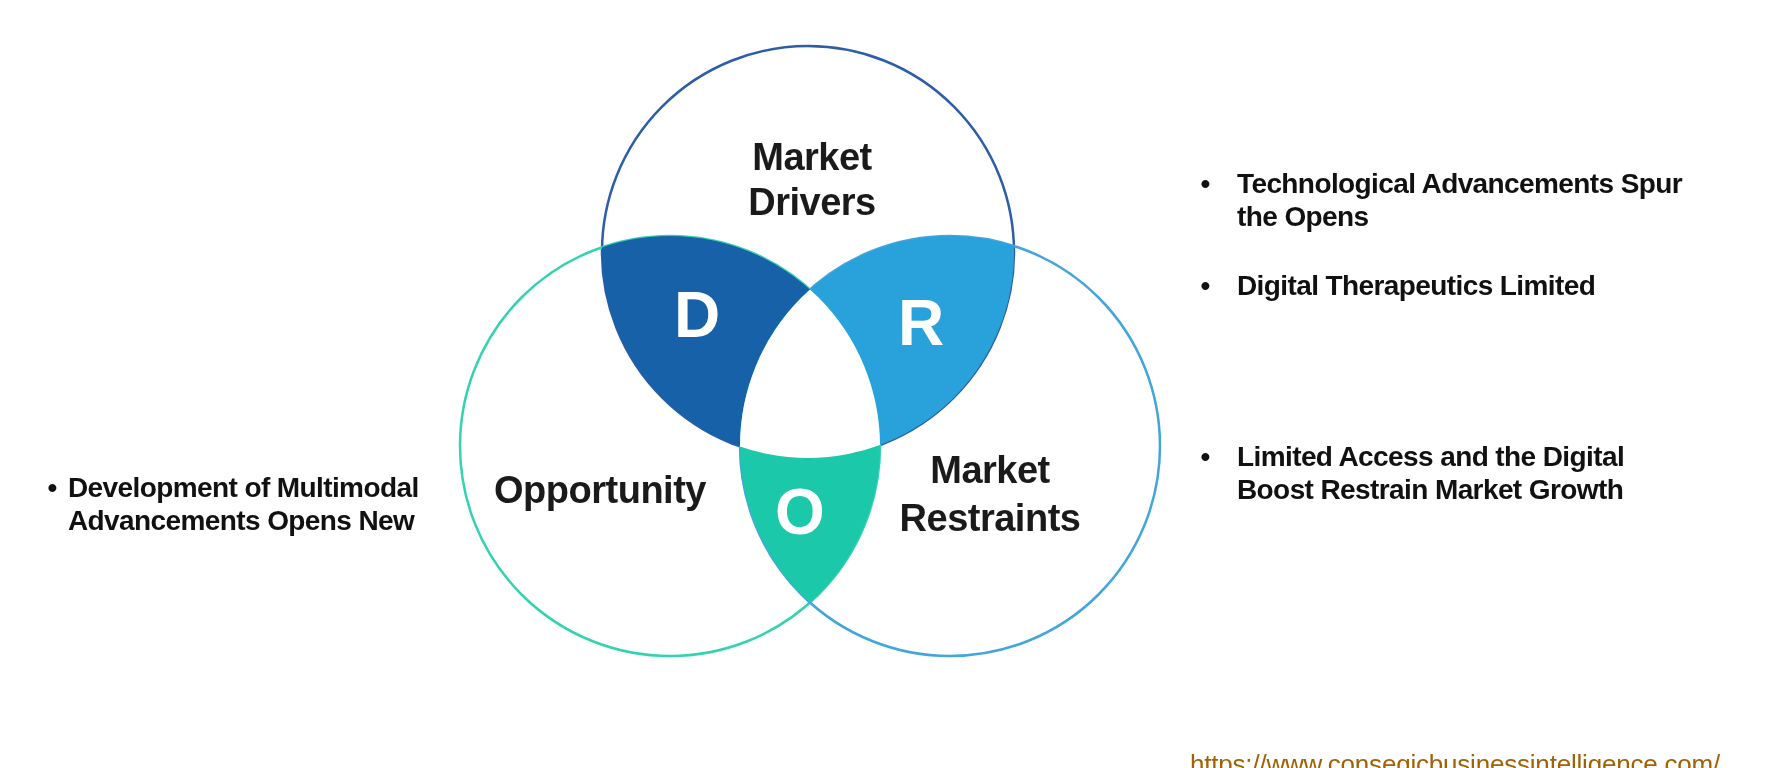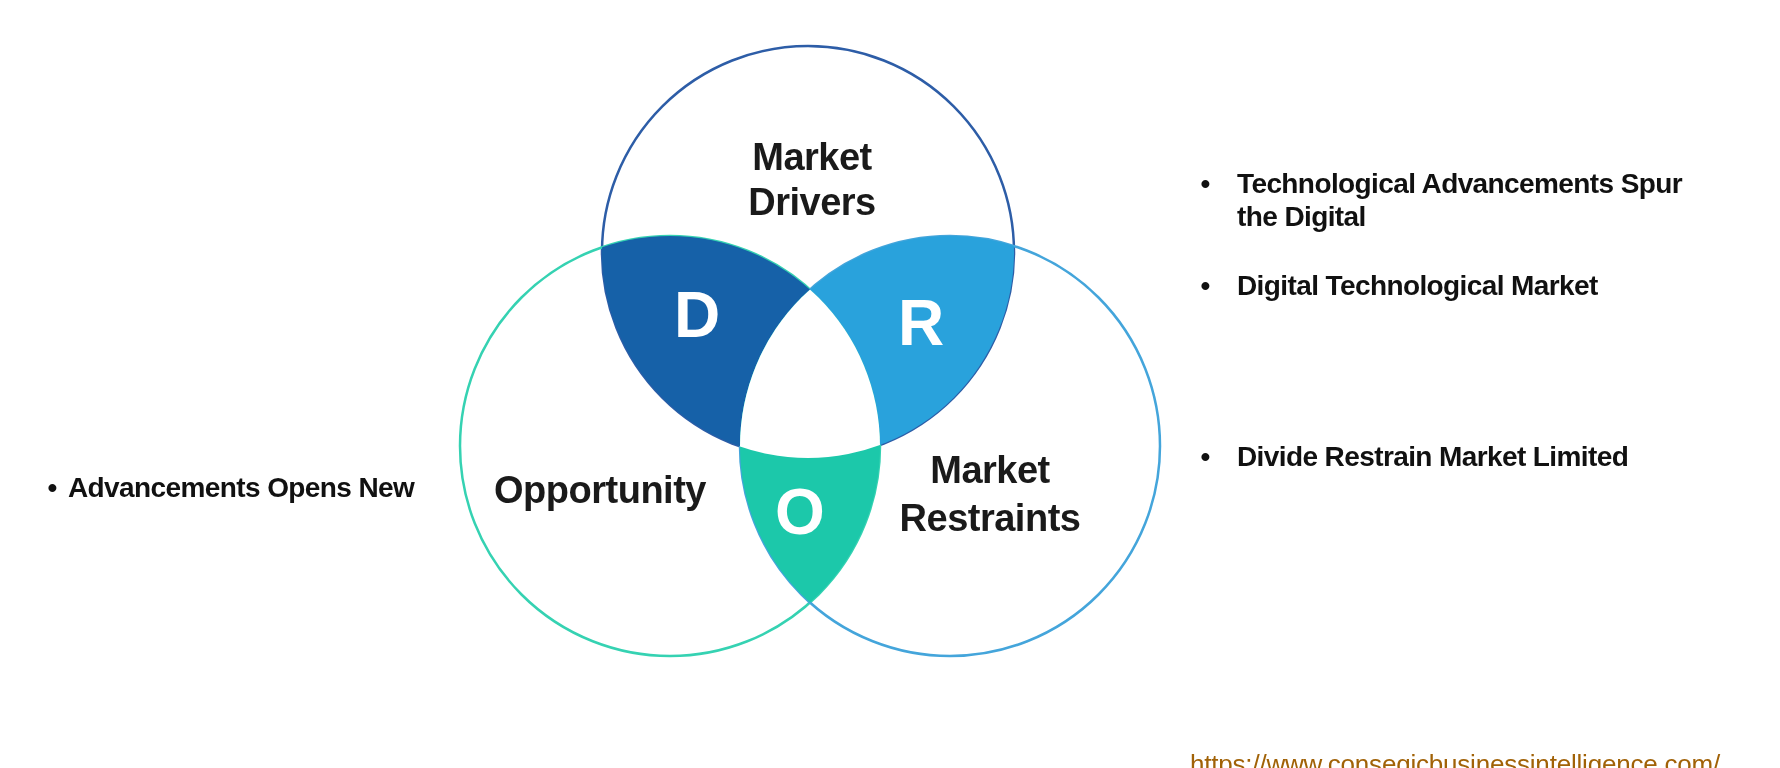--- a/index.html
+++ b/index.html
@@ -117,40 +117,42 @@
 
     <text class="venn-letter" x="697" y="337">D</text>
     <text class="venn-letter" x="921" y="345">R</text>
     <text class="venn-letter" x="800" y="534">O</text>
   </svg>
 
   <div class="bullet bullet-right" id="bullet-r1">
     <span class="dot">•</span>
     <div class="lines">
       <div>Technological Advancements Spur</div>
-      <div>the Digital</div>
+      <div>the Opens</div>
     </div>
   </div>
 
   <div class="bullet bullet-right" id="bullet-r2">
     <span class="dot">•</span>
     <div class="lines">
-      <div>Digital Technological Market</div>
+      <div>Digital Therapeutics Limited</div>
     </div>
   </div>
 
   <div class="bullet bullet-right" id="bullet-r3">
     <span class="dot">•</span>
     <div class="lines">
-      <div>Divide Restrain Market Limited</div>
+      <div>Limited Access and the Digital</div>
+      <div>Boost Restrain Market Growth</div>
     </div>
   </div>
 
   <div class="bullet bullet-left" id="bullet-l1">
     <span class="dot">•</span>
     <div class="lines">
+      <div>Development of Multimodal</div>
       <div>Advancements Opens New</div>
     </div>
   </div>
 
   <div class="source-url">https://www.consegicbusinessintelligence.com/</div>
 
 </div>
 
 </body></html>

